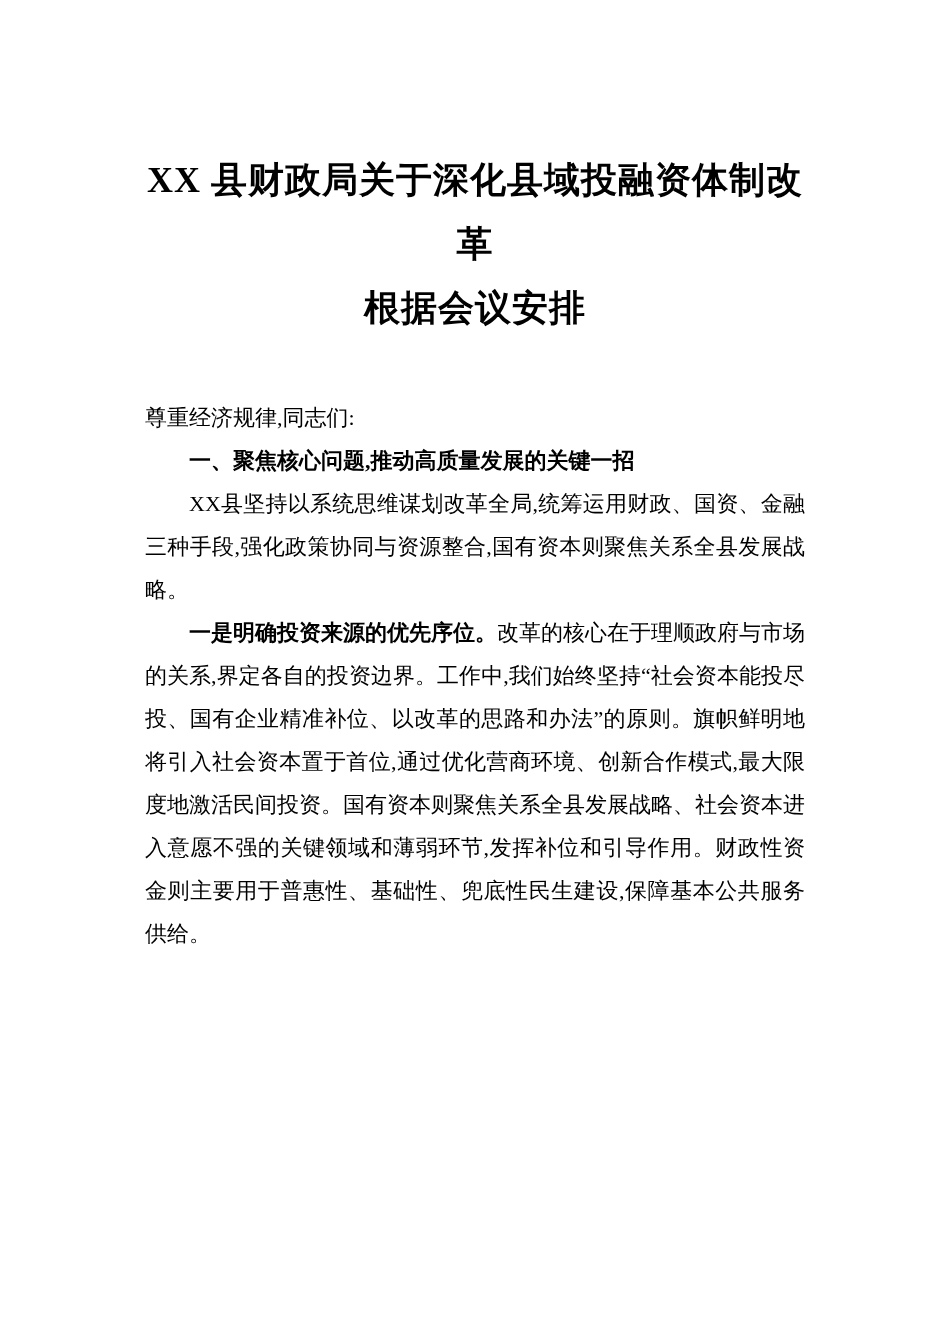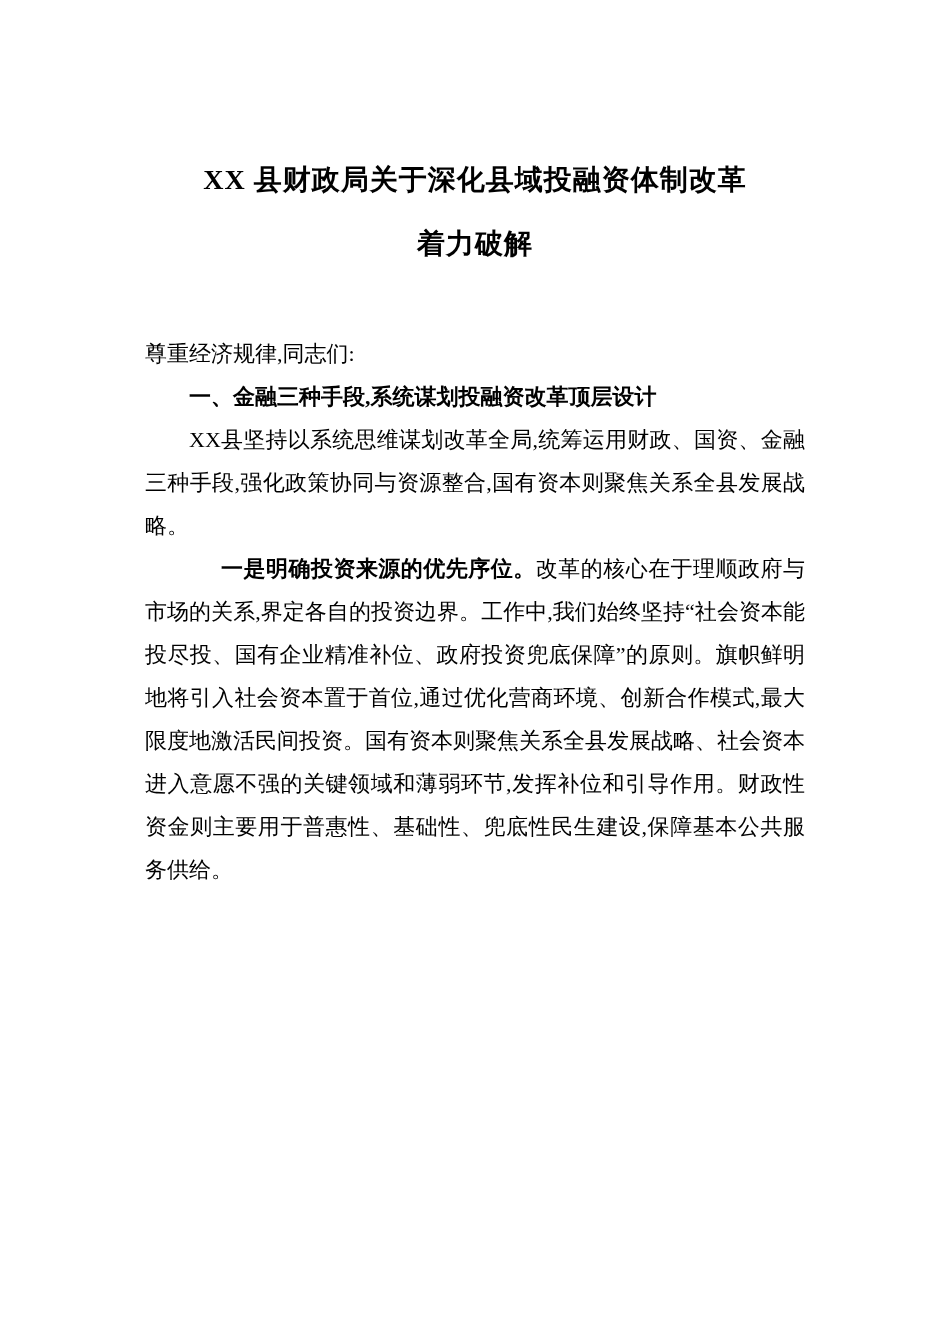--- a/index.html
+++ b/index.html
@@ -14,21 +14,21 @@
   }
   .page {
     width: 950px;
     min-height: 1344px;
     box-sizing: border-box;
     padding: 148px 145px 60px 145px;
     background: #ffffff;
   }
   .doc-title {
     margin: 0 0 56px 0;
-    font-size: 28px;
+    font-size: 36px;
     font-weight: bold;
     text-align: center;
     line-height: 64px;
     letter-spacing: 1px;
     font-family: "Liberation Serif", "DejaVu Serif", serif;
   }
   .body-text p {
     margin: 0;
     font-size: 22px;
     line-height: 43px;
@@ -37,39 +37,38 @@
     word-break: break-all;
   }
   .indent {
     text-indent: 2em;
   }
   .section-heading {
     font-weight: bold;
   }
   .lead-bold {
     font-weight: bold;
-    margin-left: 32px;
   }
 </style>
 </head>
 <body>
 
 <div class="page">
 
   <h1 class="doc-title">
     <span>XX 县财政局关于深化县域投融资体制改革</span><br>
-    <span>着力破解</span>
+    <span>根据会议安排</span>
   </h1>
 
   <div class="body-text">
 
     <p>尊重经济规律,同志们:</p>
 
 
-    <p class="indent section-heading">一、金融三种手段,系统谋划投融资改革顶层设计</p>
+    <p class="indent section-heading">一、聚焦核心问题,推动高质量发展的关键一招</p>
 
     <p class="indent">XX县坚持以系统思维谋划改革全局,统筹运用财政、国资、金融三种手段,强化政策协同与资源整合,国有资本则聚焦关系全县发展战略。</p>
 
-    <p class="indent"><span class="lead-bold">一是明确投资来源的优先序位。</span><span>改革的核心在于理顺政府与市场的关系,界定各自的投资边界。工作中,我们始终坚持“社会资本能投尽投、国有企业精准补位、政府投资兜底保障”的原则。旗帜鲜明地将引入社会资本置于首位,通过优化营商环境、创新合作模式,最大限度地激活民间投资。国有资本则聚焦关系全县发展战略、社会资本进入意愿不强的关键领域和薄弱环节,发挥补位和引导作用。财政性资金则主要用于普惠性、基础性、兜底性民生建设,保障基本公共服务供给。</span></p>
+    <p class="indent"><span class="lead-bold">一是明确投资来源的优先序位。</span><span>改革的核心在于理顺政府与市场的关系,界定各自的投资边界。工作中,我们始终坚持“社会资本能投尽投、国有企业精准补位、以改革的思路和办法”的原则。旗帜鲜明地将引入社会资本置于首位,通过优化营商环境、创新合作模式,最大限度地激活民间投资。国有资本则聚焦关系全县发展战略、社会资本进入意愿不强的关键领域和薄弱环节,发挥补位和引导作用。财政性资金则主要用于普惠性、基础性、兜底性民生建设,保障基本公共服务供给。</span></p>
 
   </div>
 
 </div>
 
 </body></html>

